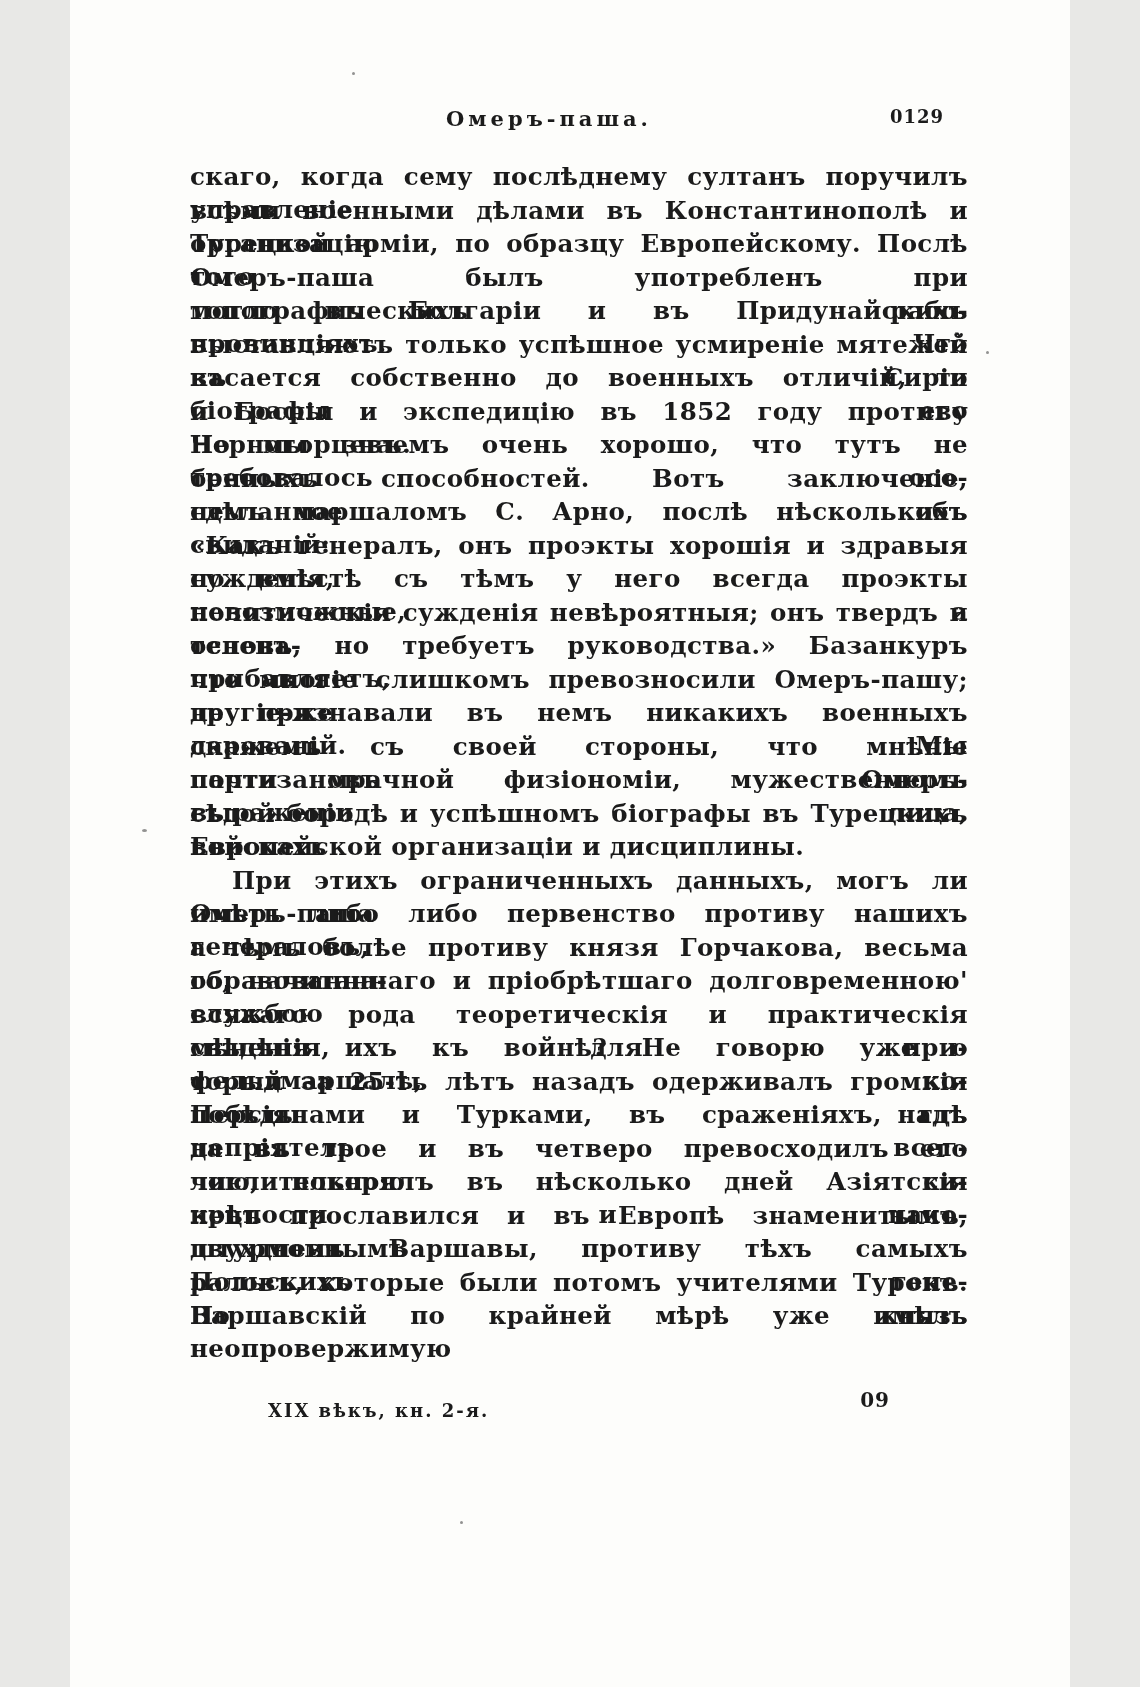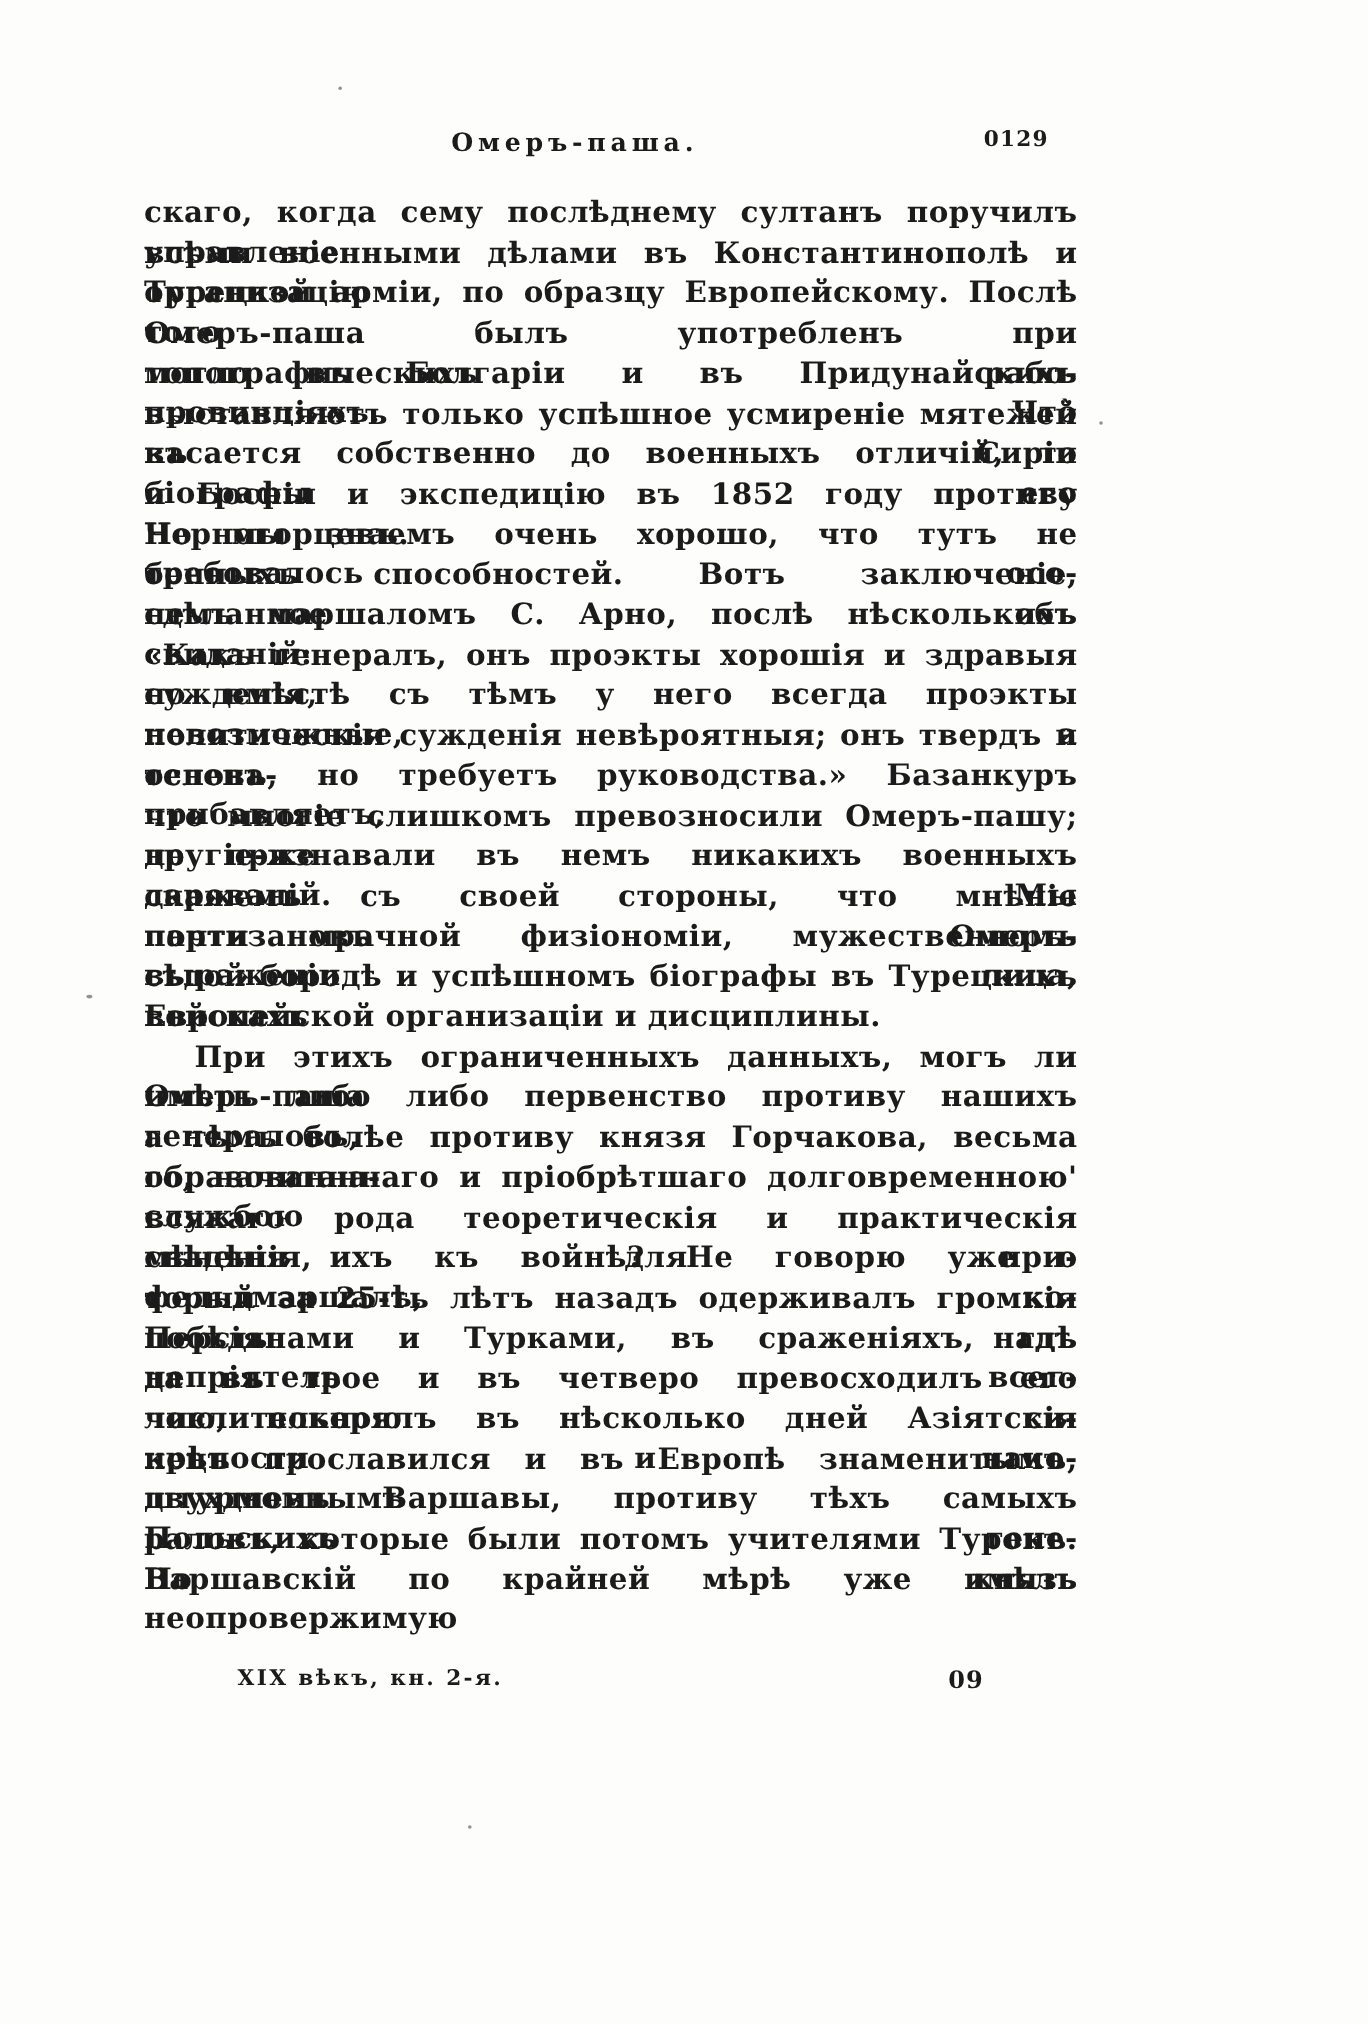--- a/index.html
+++ b/index.html
@@ -3,21 +3,21 @@
 <meta charset="utf-8">
 <style>
   * { margin: 0; padding: 0; box-sizing: border-box; }
 
   html, body {
     background: #e8e8e6;
   }
 
   .page {
     position: relative;
-    width: 1140px;
+    width: 1000px;
     height: 1687px;
     margin: 0 auto;
     background: #fdfdfb;
     color: #1b1b1b;
     font-family: "DejaVu Serif", "Liberation Serif", serif;
     overflow: hidden;
     text-decoration: underline;
   }
 
   
@@ -76,20 +76,21 @@
     left: 120px;
     width: 778px;
     height: 30px;
   }
   .edition-signature {
     position: absolute;
     left: 78px;
     font-size: 18px;
     font-weight: 700;
     letter-spacing: 2px;
+    margin-top: 12px;
   }
   .page-number-bottom {
     position: absolute;
     right: 78px;
     font-size: 20px;
     font-weight: 700;
     letter-spacing: 1px;
   }
 
   

